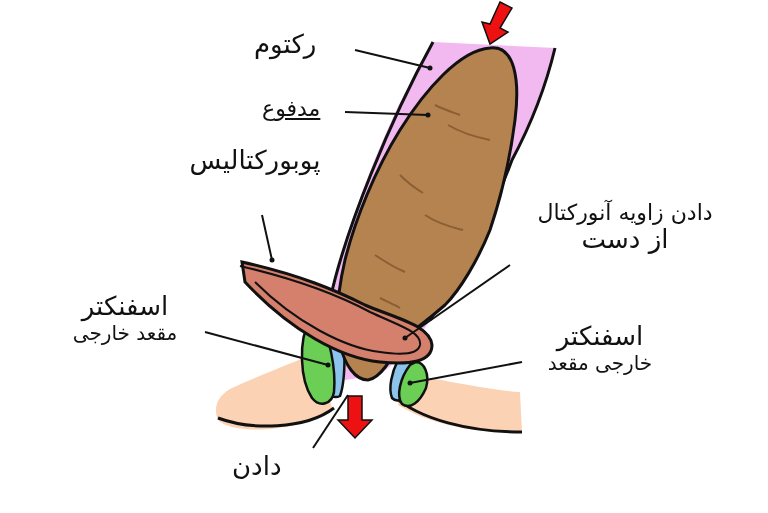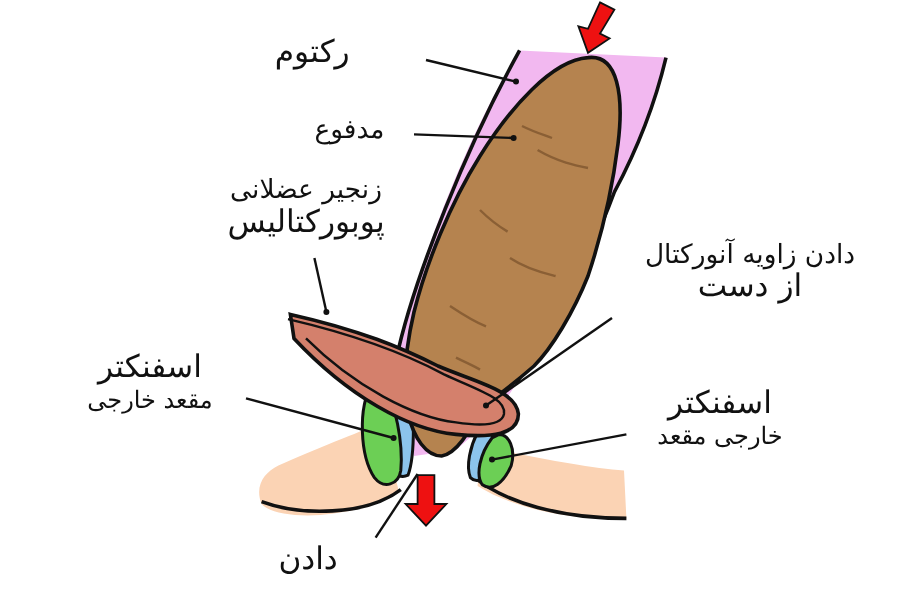--- a/index.html
+++ b/index.html
@@ -71,24 +71,23 @@
     <circle cx="272" cy="260" r="2.5"></circle>
     <circle cx="405" cy="338" r="2.5"></circle>
     <circle cx="328" cy="365" r="2.5"></circle>
     <circle cx="410" cy="383" r="2.5"></circle>
   </g>
 
   <path d="M500,2 L512,8 L500,28 L508,32 L490,44 L482,22 L490,24 Z" fill="#ee1111" stroke="#111" stroke-width="1.5"></path>
   <path d="M348,396 L362,396 L362,420 L372,420 L355,438 L338,420 L348,420 Z" fill="#ee1111" stroke="#111" stroke-width="1.5"></path>
 </svg>
 
-<div class="label lbl-lg" style="left:229px; top:30px;">رکتوم</div>
-<div class="label lbl-md" style="left:262px; top:96px;">مدفوع</div>
+<div class="label lbl-lg" style="left:254px; top:30px;">رکتوم</div>
+<div class="label lbl-md" style="left:262px; top:96px;text-decoration:underline;">مدفوع</div>
 <div style="position:absolute; left:165px; top:146px; width:180px;">
-  <div class="label lbl-md" style="position:static;">زنجیر عضلانی</div>
   <div class="label lbl-lg" style="position:static;">پوبورکتالیس</div>
 </div>
 <div style="position:absolute; left:500px; top:200px; width:250px;">
   <div class="label lbl-md" style="position:static;">دادن زاویه آنورکتال</div>
   <div class="label lbl-lg" style="position:static;">از دست</div>
 </div>
 <div style="position:absolute; left:55px; top:292px; width:140px;">
   <div class="label lbl-lg" style="position:static;">اسفنکتر</div>
   <div class="label lbl-sm" style="position:static;">مقعد خارجی</div>
 </div>

